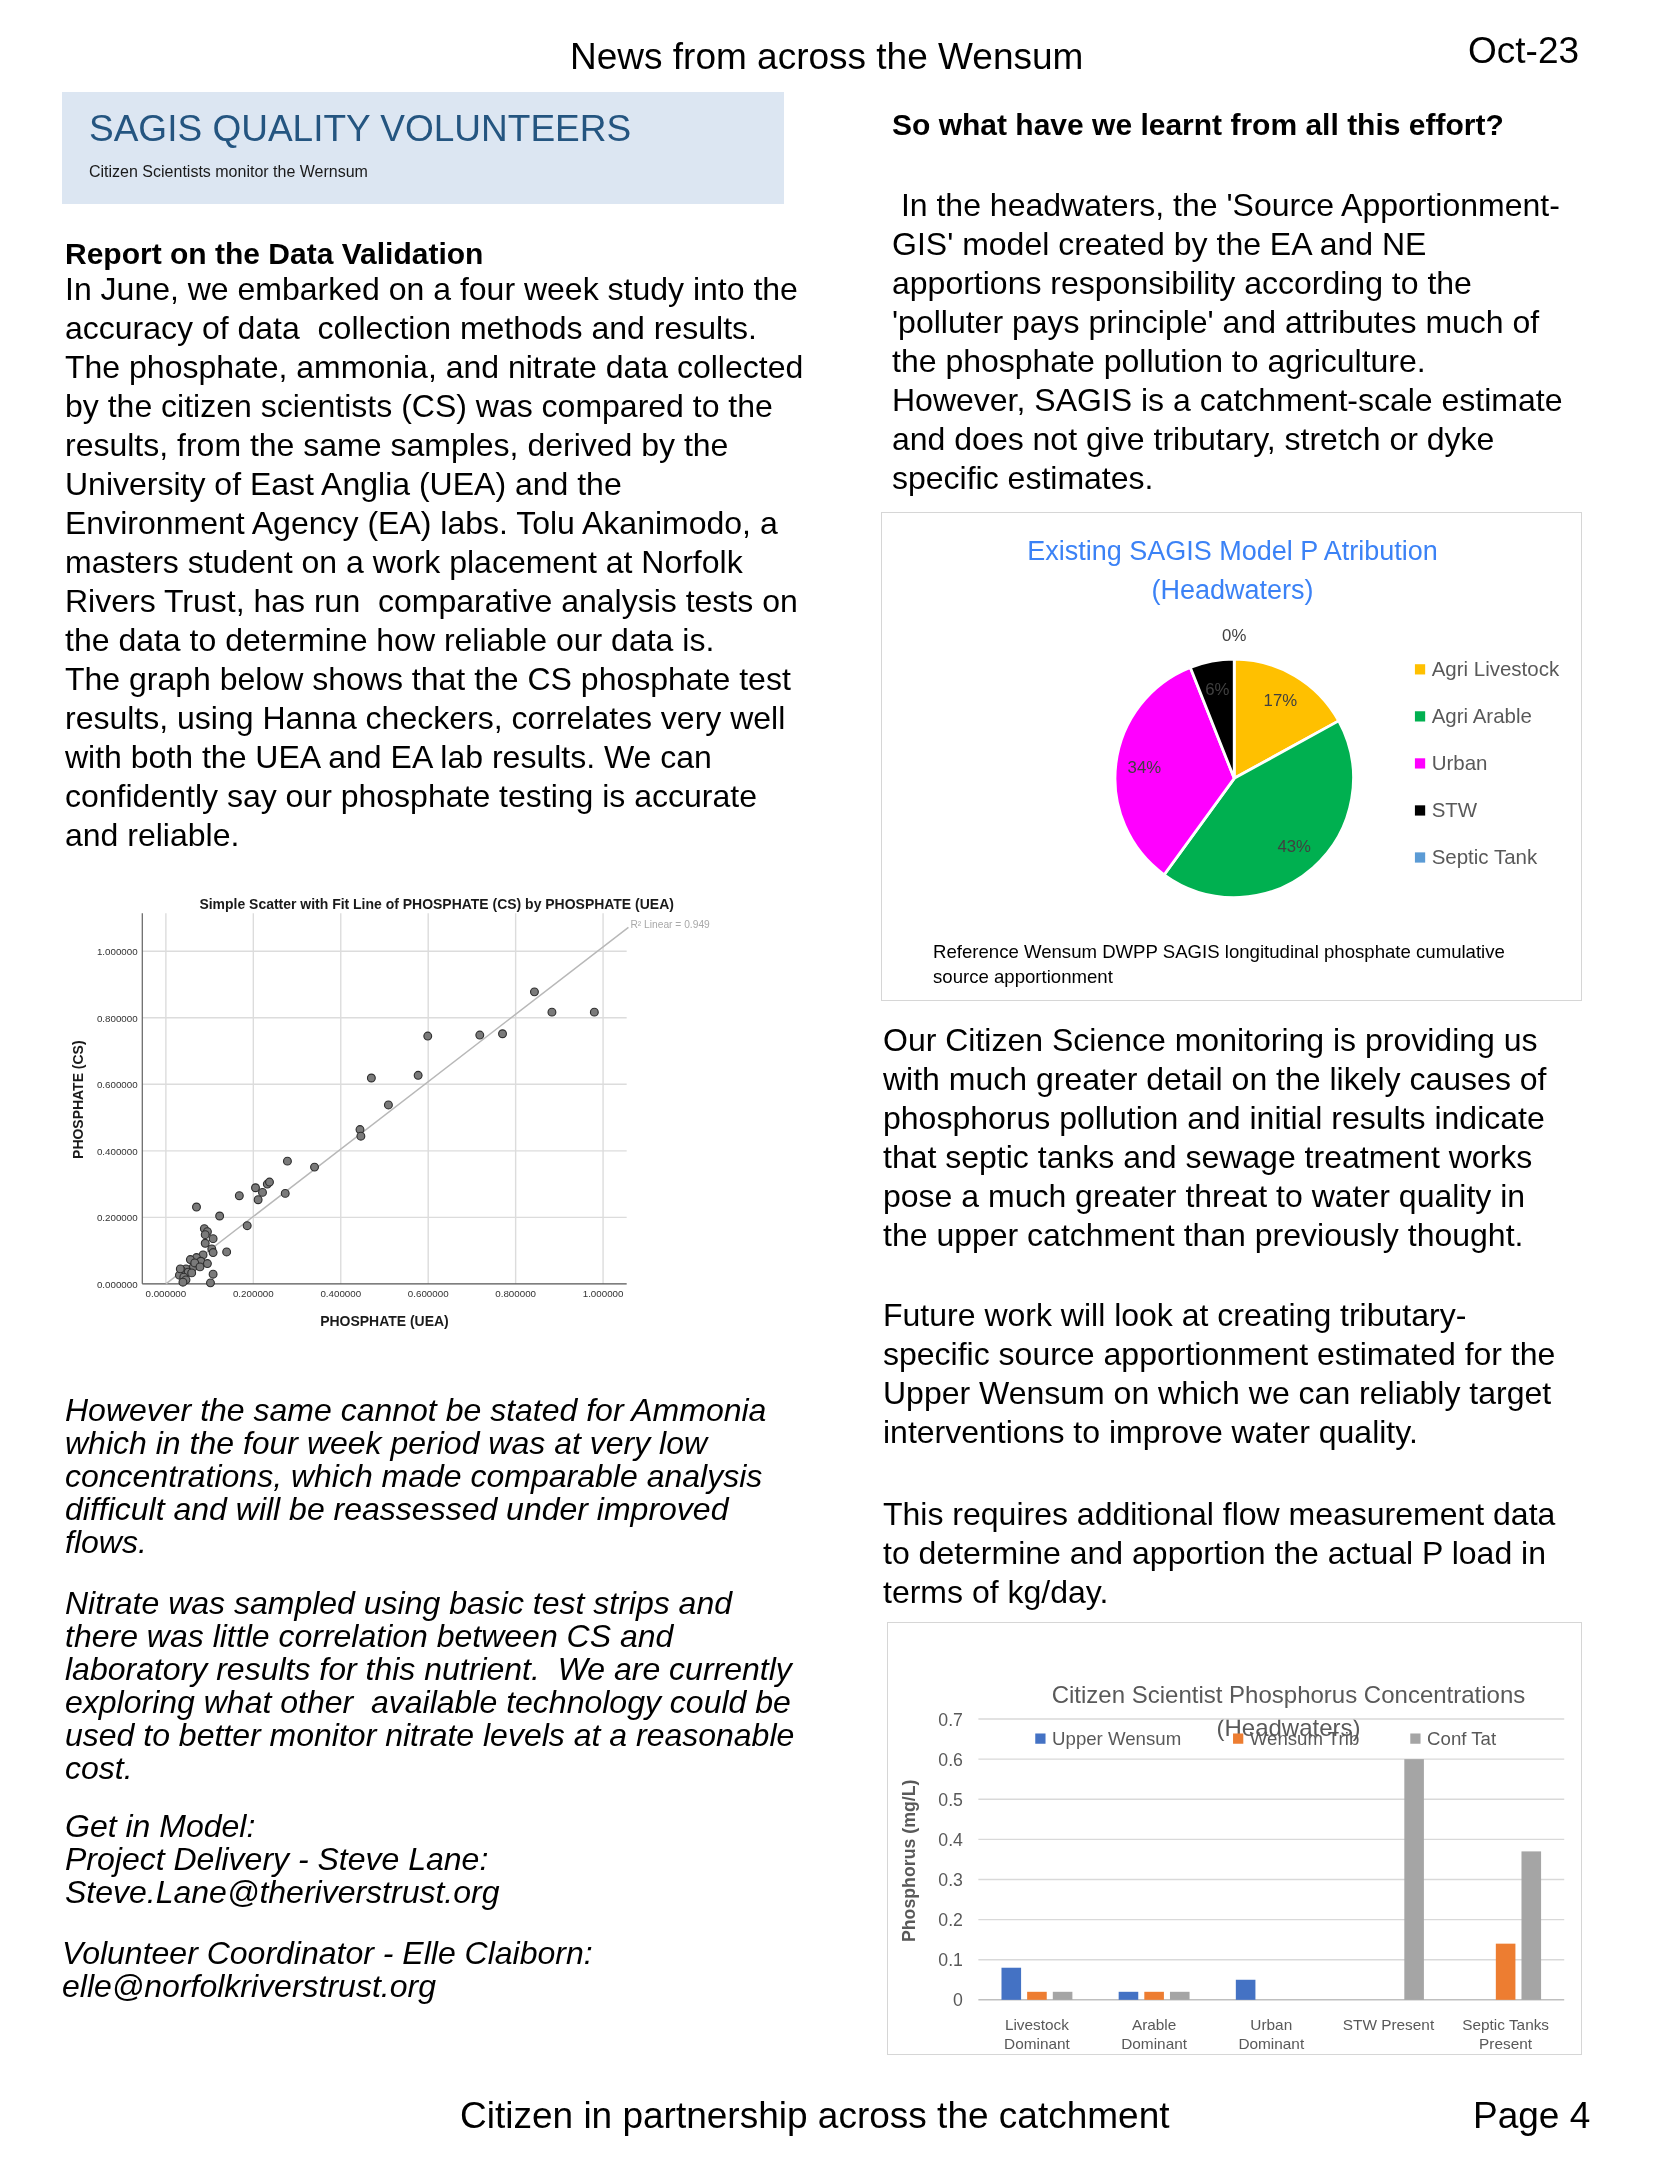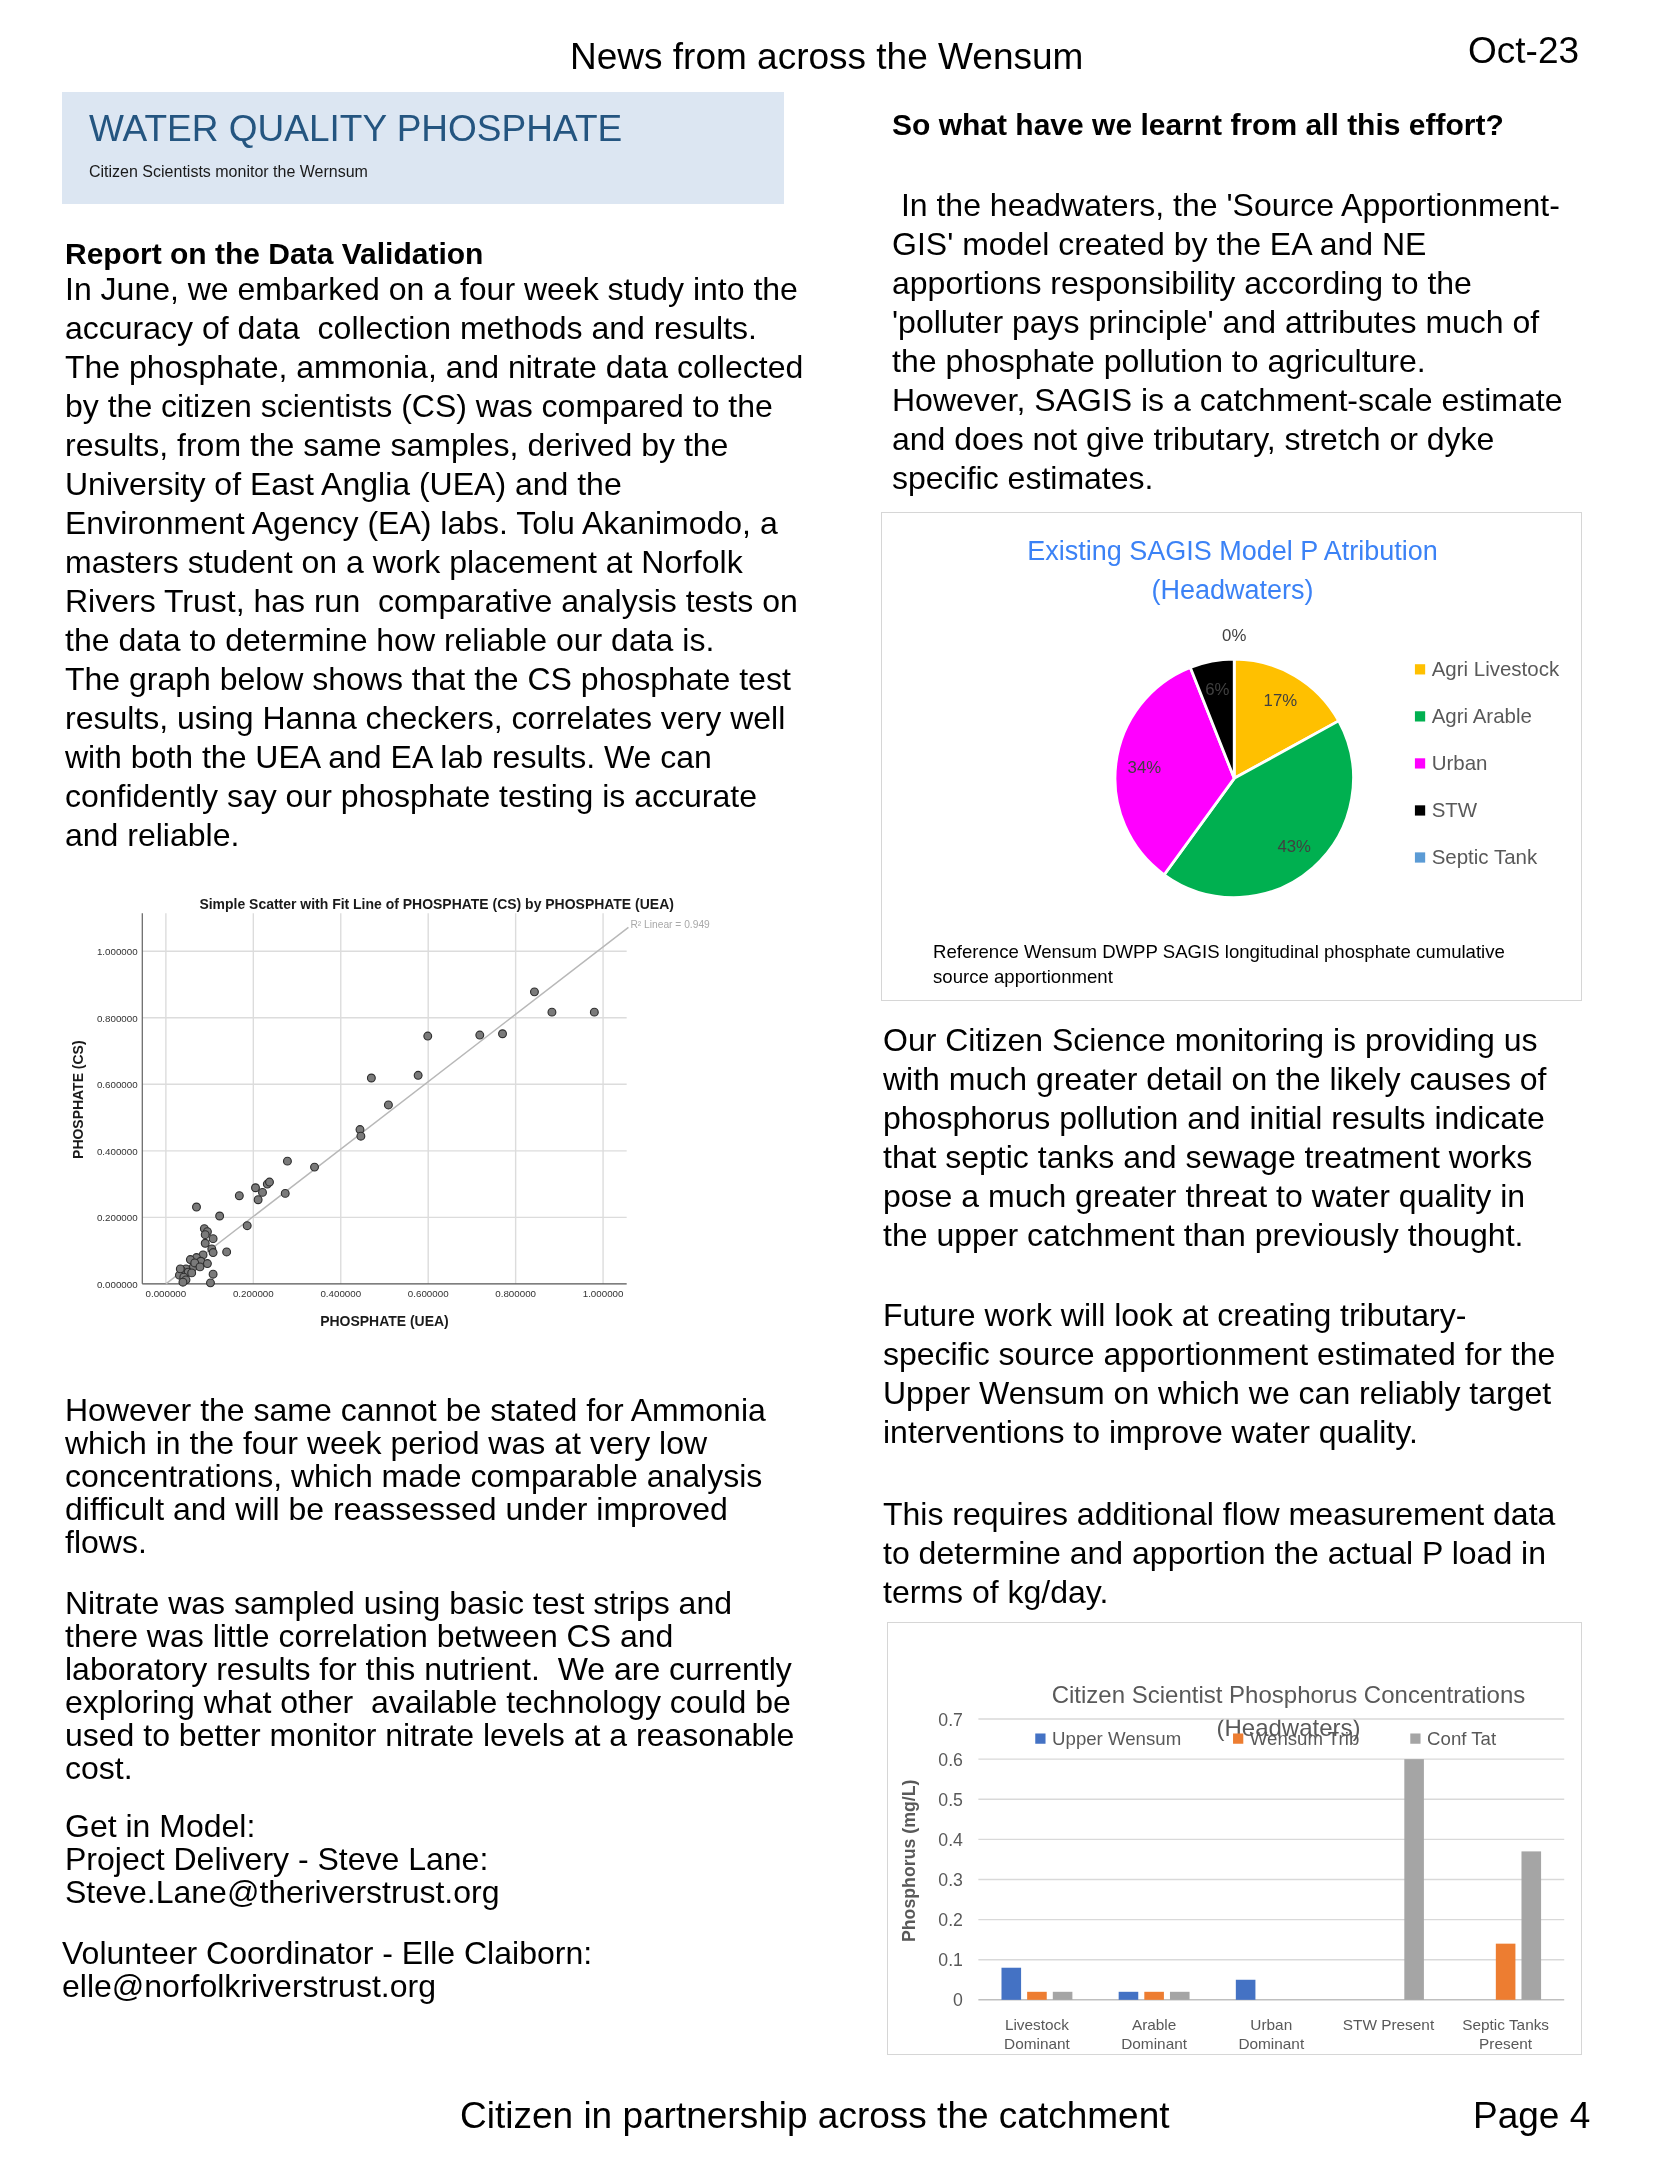--- a/index.html
+++ b/index.html
@@ -6,38 +6,38 @@
   body { width: 1672px; height: 2174px; position: relative; overflow: hidden;
          font-family: "Liberation Sans", sans-serif; color: #000; }
   .abs { position: absolute; }
   .pre { white-space: pre; }
   .hdr { font-size: 37px; line-height: 45px; }
   .banner { left: 62px; top: 92px; width: 722px; height: 112px; background: #DCE6F2; }
   .banner-title { left: 89px; top: 106px; font-size: 37px; line-height: 45px; color: #245580; }
   .banner-sub { left: 89px; top: 158px; font-size: 16px; line-height: 28px; color: #1a1a1a; }
   .h-bold { font-weight: bold; font-size: 30px; line-height: 37px; }
   .body-a { font-size: 32px; line-height: 39px; }
-  .body-b { font-size: 32px; line-height: 33px; }
+  .body-b { font-size: 32px; line-height: 33px; font-style: italic; }
   .body-r { font-size: 32px; line-height: 39px; }
   .chart-box { border: 1.9px solid #d6d6d6; box-sizing: border-box; background: #fff; }
   .pie-title { left: 0; top: 18.6px; width: 701px; text-align: center; font-size: 27px; line-height: 39px;
                color: #3b82f6; white-space: pre-line; }
   .pie-caption { left: 51px; top: 426px; font-size: 18.6px; line-height: 25px; white-space: pre-line; }
   .bar-title { left: 121px; top: 18.6px; width: 559px; text-align: center; font-size: 24px; line-height: 33px;
                color: #595959; white-space: pre-line; margin-top: 36px; }
   svg text { font-family: "Liberation Sans", sans-serif; }
 </style>
 </head>
 <body>
 
 <div class="abs hdr" style="left:570px;top:34px">News from across the Wensum</div>
 <div class="abs hdr" style="left:1468px;top:28px">Oct-23</div>
 
 <div class="abs banner"></div>
-<div class="abs banner-title">WATER QUALITY PHOSPHATE</div>
+<div class="abs banner-title">SAGIS QUALITY VOLUNTEERS</div>
 <div class="abs banner-sub">Citizen Scientists monitor the Wernsum</div>
 
 <div class="abs h-bold" style="left:65px;top:235px">Report on the Data Validation</div>
 <div class="abs pre body-a" style="left:65px;top:270px">In June, we embarked on a four week study into the
 accuracy of data  collection methods and results.
 The phosphate, ammonia, and nitrate data collected
 by the citizen scientists (CS) was compared to the
 results, from the same samples, derived by the
 University of East Anglia (UEA) and the
 Environment Agency (EA) labs. Tolu Akanimodo, a

